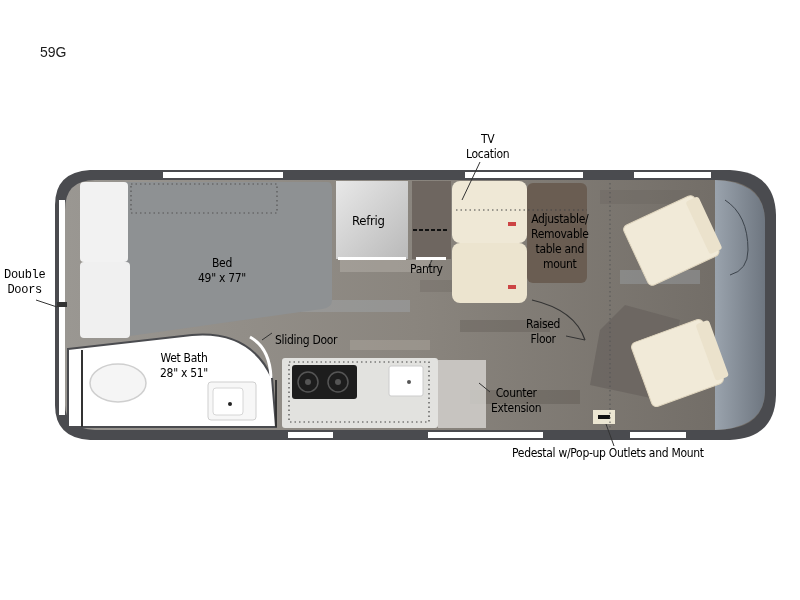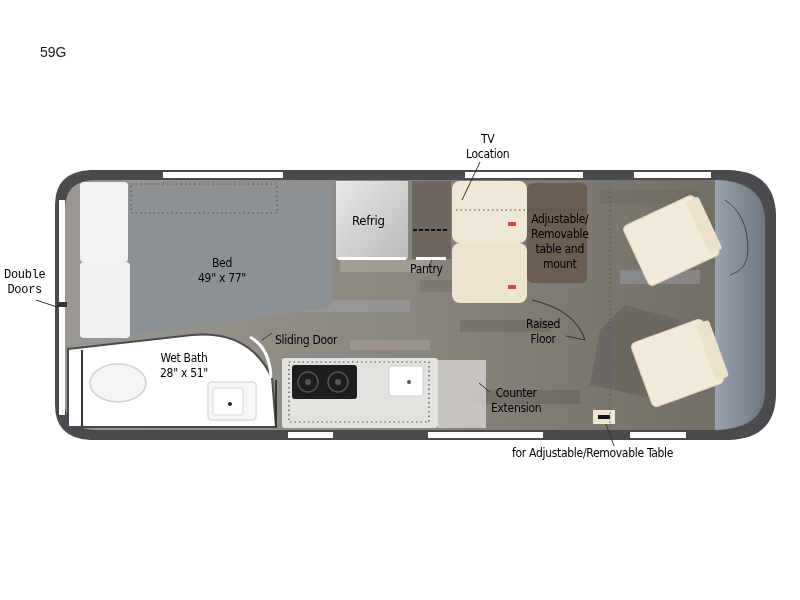--- a/index.html
+++ b/index.html
@@ -181,14 +181,14 @@
   <div>Raised</div>
   <div>Floor</div>
 </div>
 
 <div class="lbl" style="left:491px;top:386px;">
   <div>Counter</div>
   <div>Extension</div>
 </div>
 
 <div class="lbl" style="left:512px;top:446px;">
-  <div>for Adjustable/Removable Table</div>
+  <div>Pedestal w/Pop-up Outlets and Mount</div>
 </div>
 
 </body></html>

